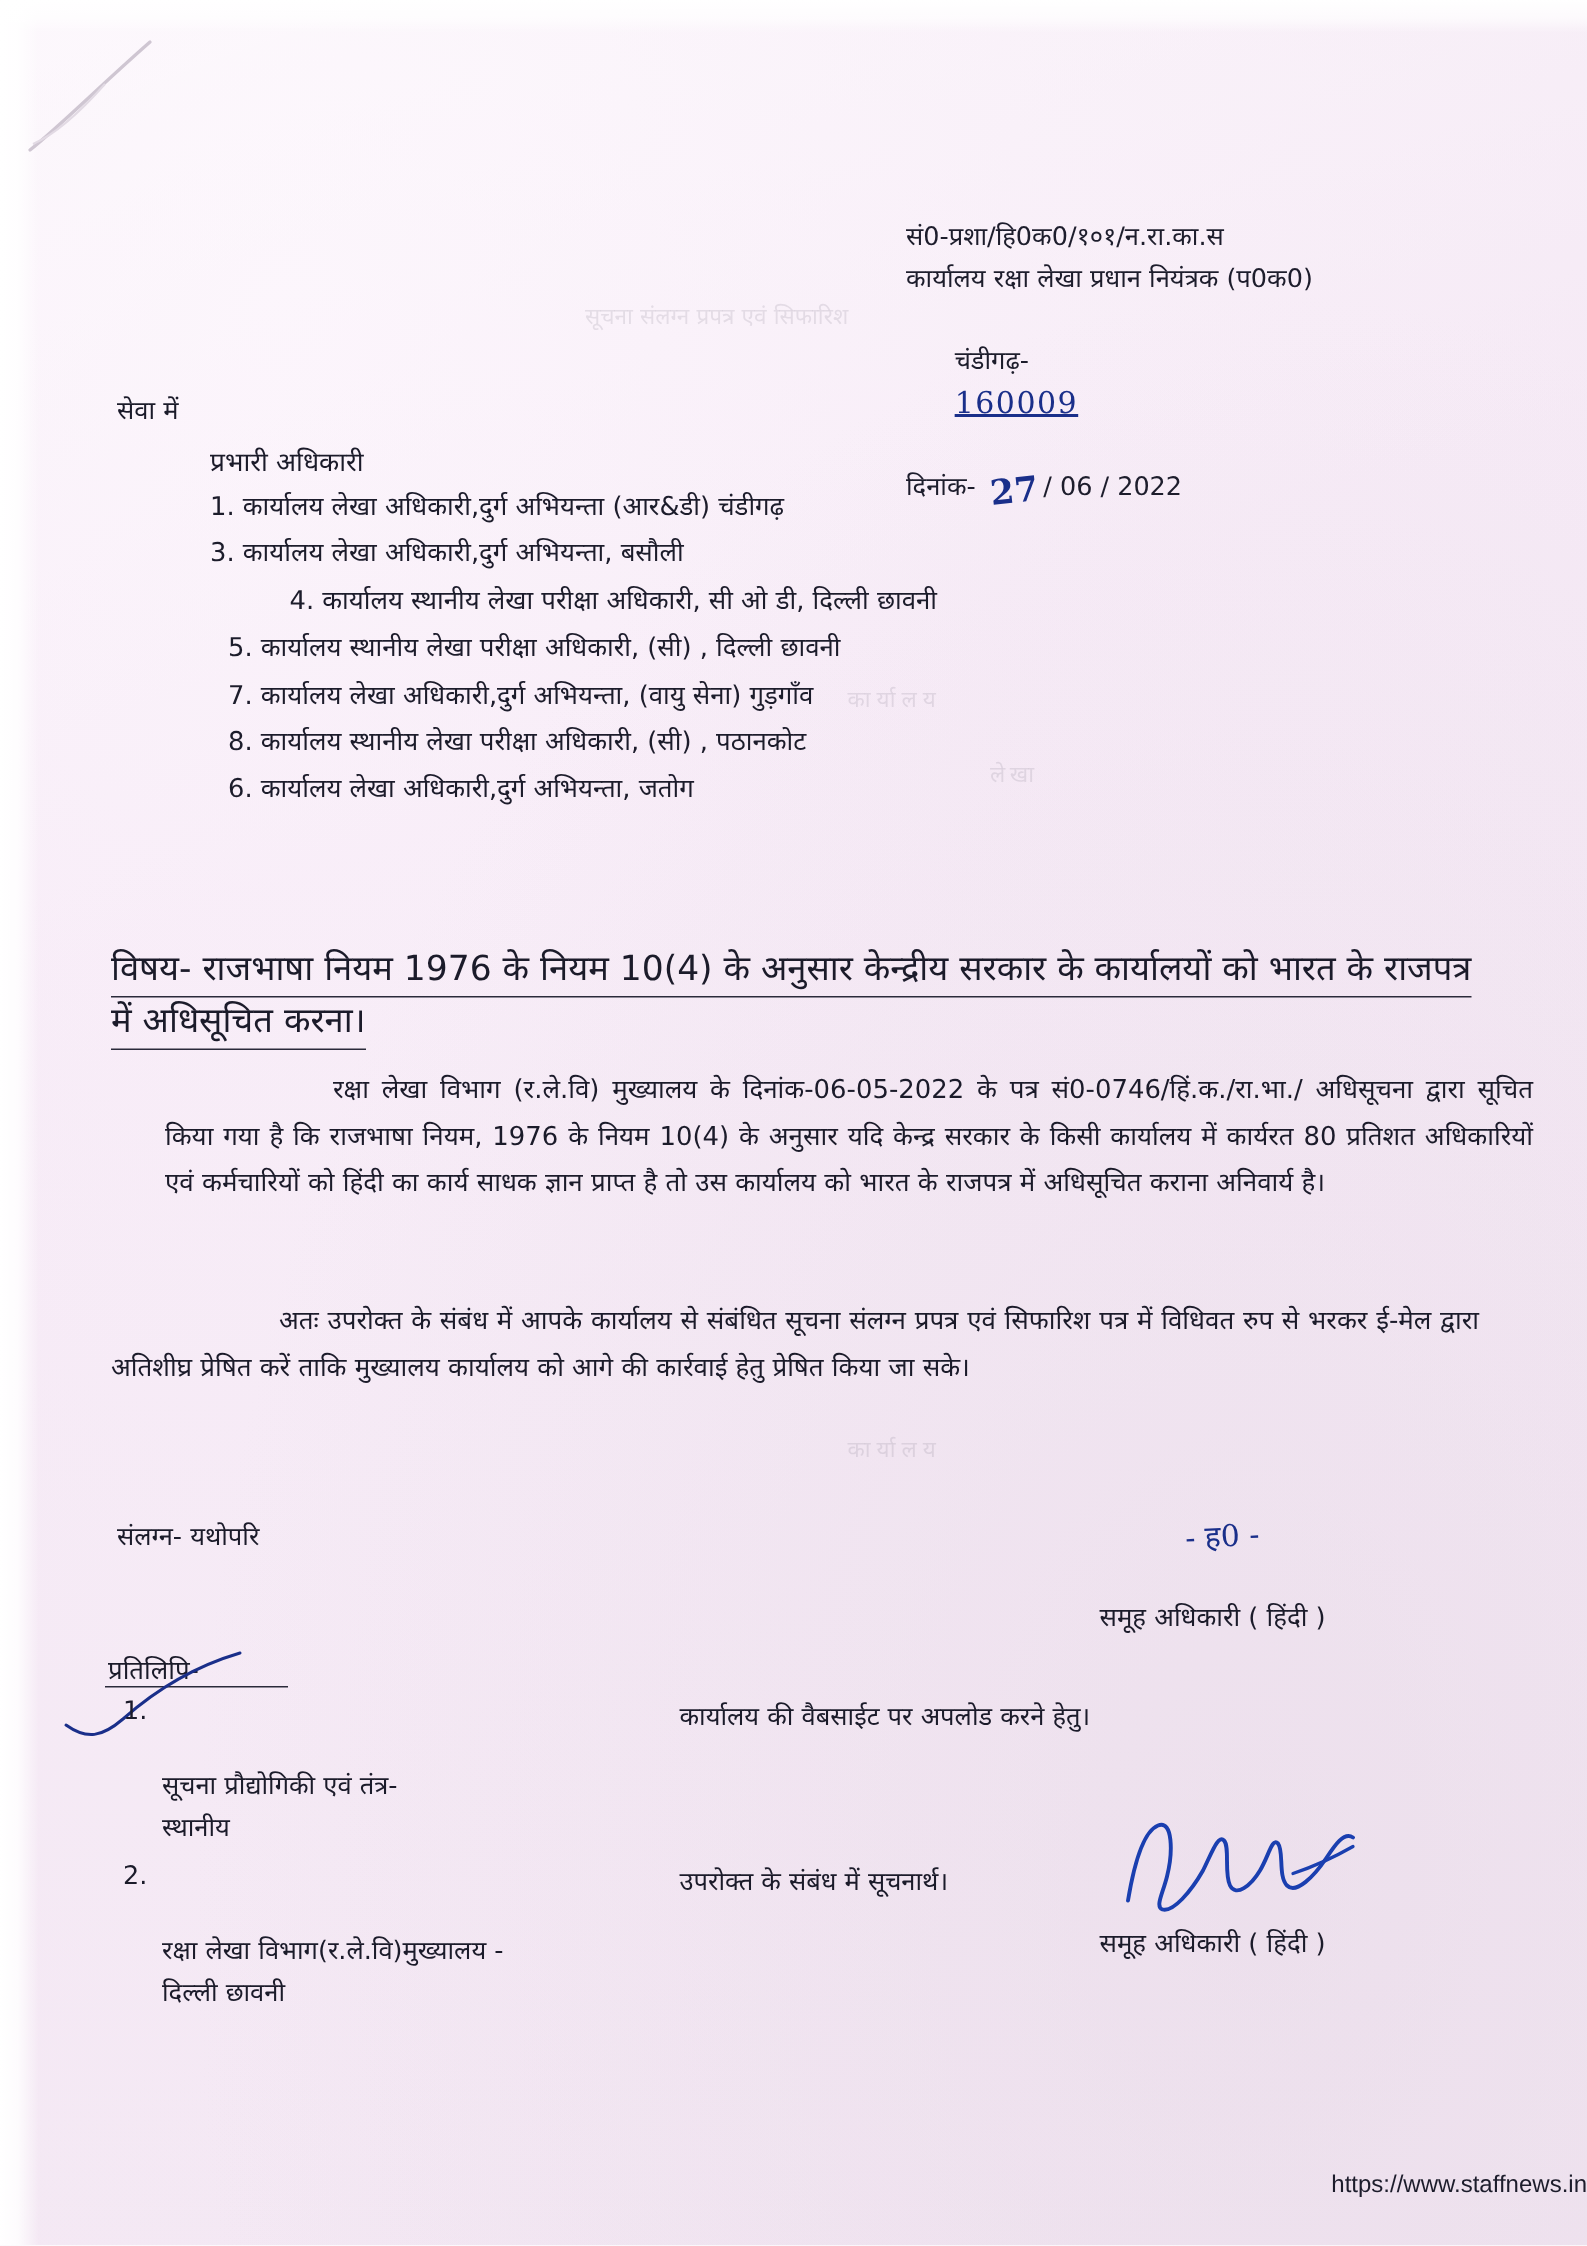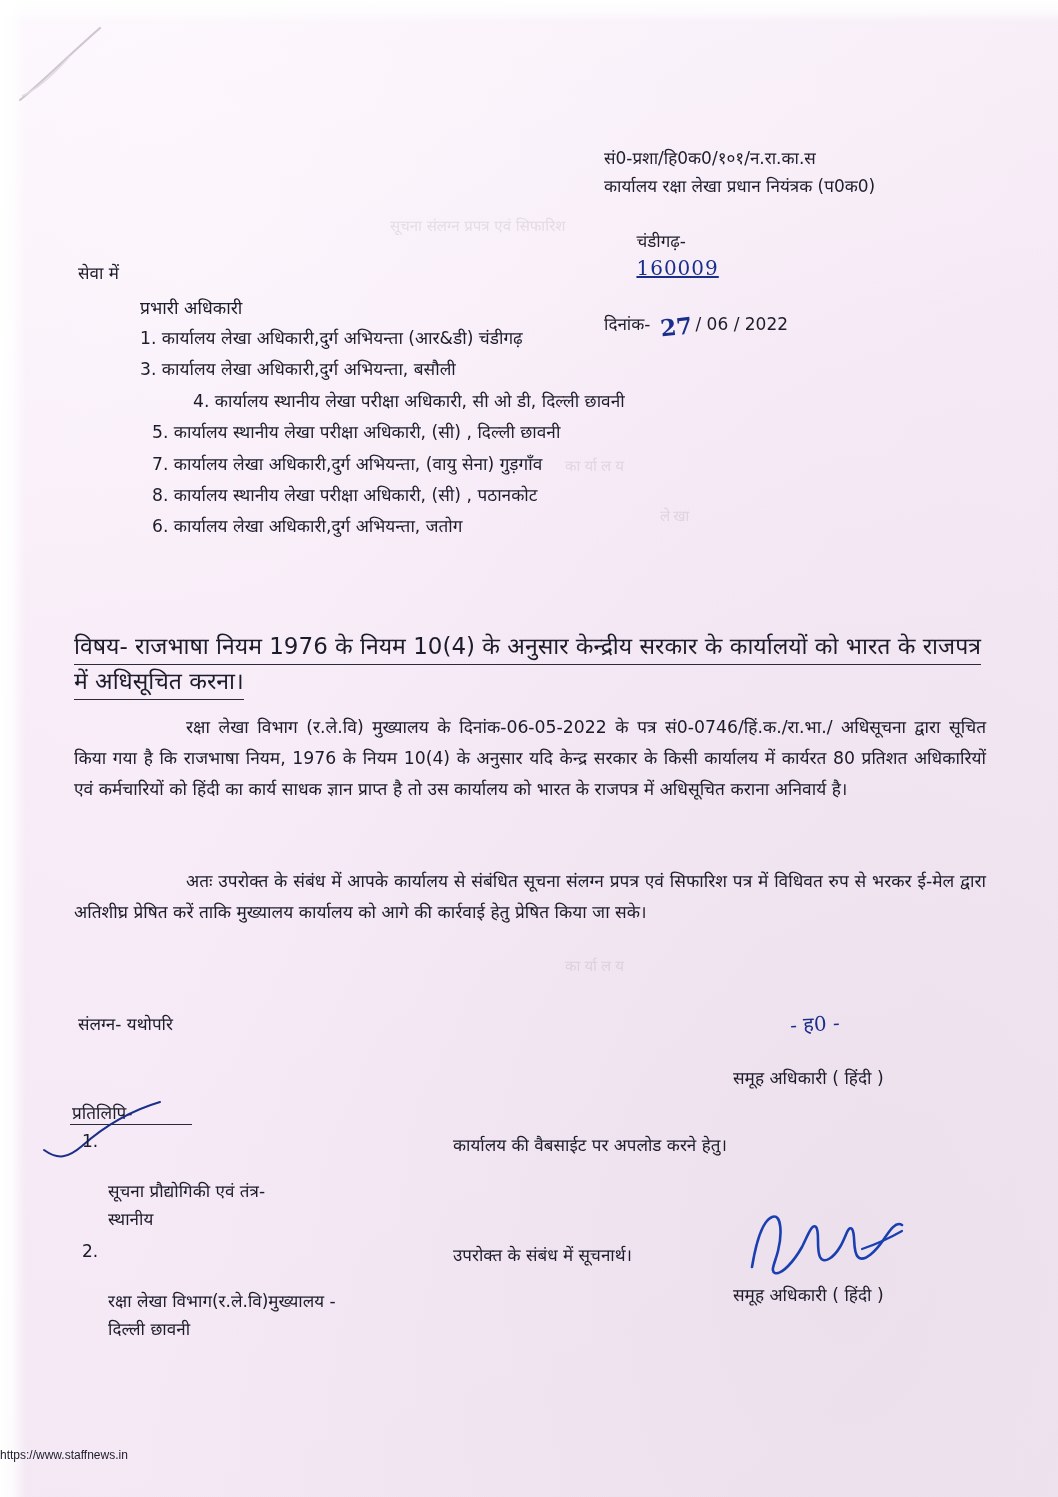--- a/index.html
+++ b/index.html
@@ -125,21 +125,21 @@
     position: absolute;
     left: 74px;
     width: 912px;
     font-family: "DejaVu Sans", sans-serif;
     font-size: 17.3px;
     color: #1b1b2a;
     line-height: 31px;
     text-align: justify;
   }
   .para .ind { display: inline-block; width: 112px; }
-  .p1 { top: 712px; }
+  .p1 { top: 712px; margin-left: 36px; }
   .p2 { top: 866px; }
 
   .sanlagn { position: absolute; left: 78px; top: 1012px; font-size: 17px; }
 
   .sig1-mark {
     position: absolute;
     left: 790px;
     top: 1010px;
     font-family: "DejaVu Serif", serif;
     font-size: 20px;
@@ -208,35 +208,35 @@
     left: 733px;
     top: 1283px;
     font-size: 17.2px;
   }
 
   .footer-url {
     position: absolute;
     left: 0;
     top: 1448px;
     width: 1058px;
-    text-align: left;
+    text-align: right;
     font-family: "Liberation Sans", sans-serif;
-    font-size: 12px;
+    font-size: 16px;
     color: #1c1c2b;
   }
 
   .ghost {
     position: absolute;
     color: rgba(120,110,130,0.17);
     font-family: "DejaVu Sans", sans-serif;
     font-size: 15px;
     white-space: pre;
     pointer-events: none;
   }
-  .g1 { left: 390px; top: 215px; }
+  .g1 { left: 390px; top: 200px; }
   .g2 { left: 565px; top: 455px; letter-spacing: 4px; }
   .g3 { left: 565px; top: 955px; letter-spacing: 4px; }
   .g4 { left: 660px; top: 505px; letter-spacing: 3px; }
 
   svg { display: block; }
 </style>
 </head>
 <body>
 
 <div class="page">

